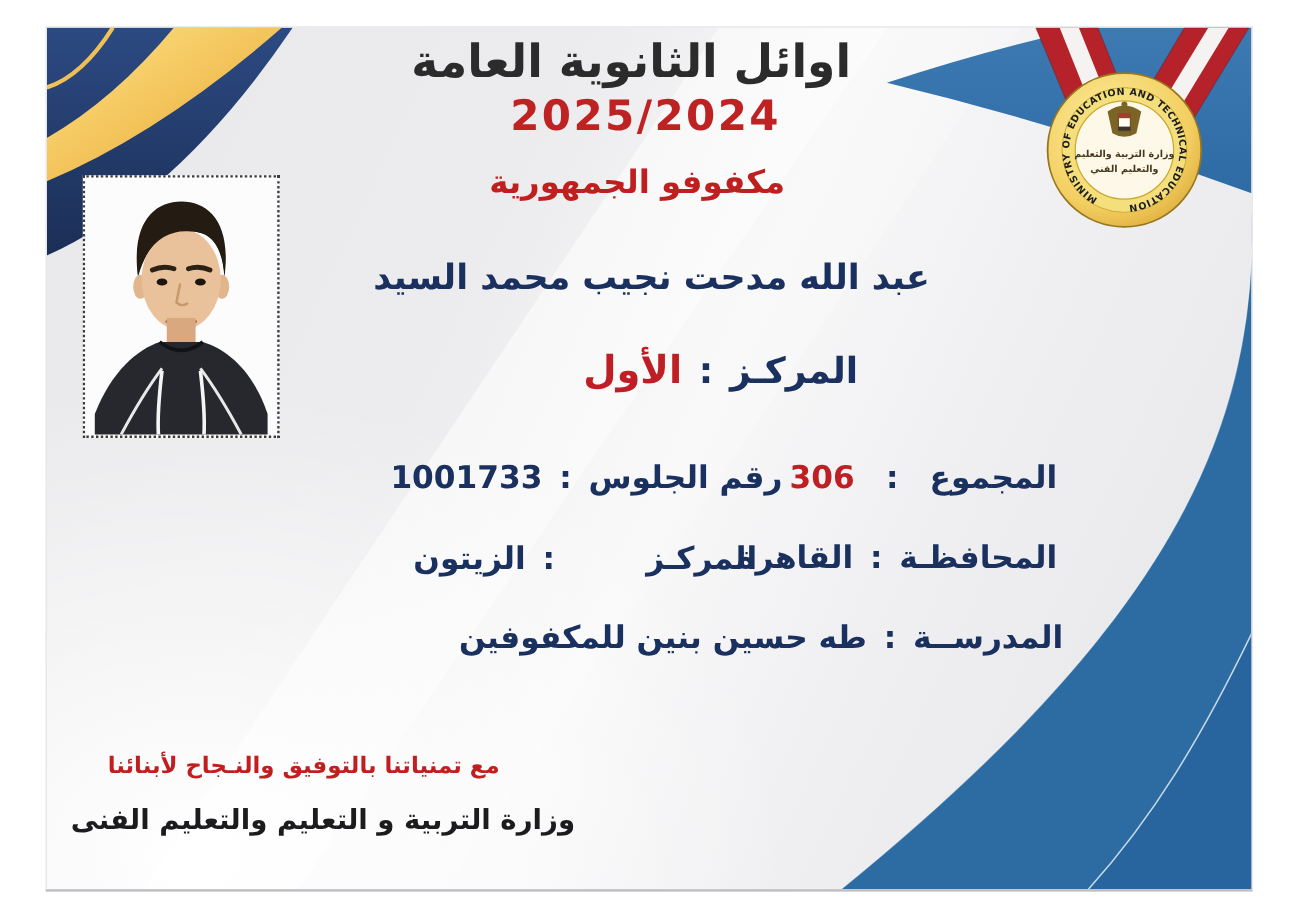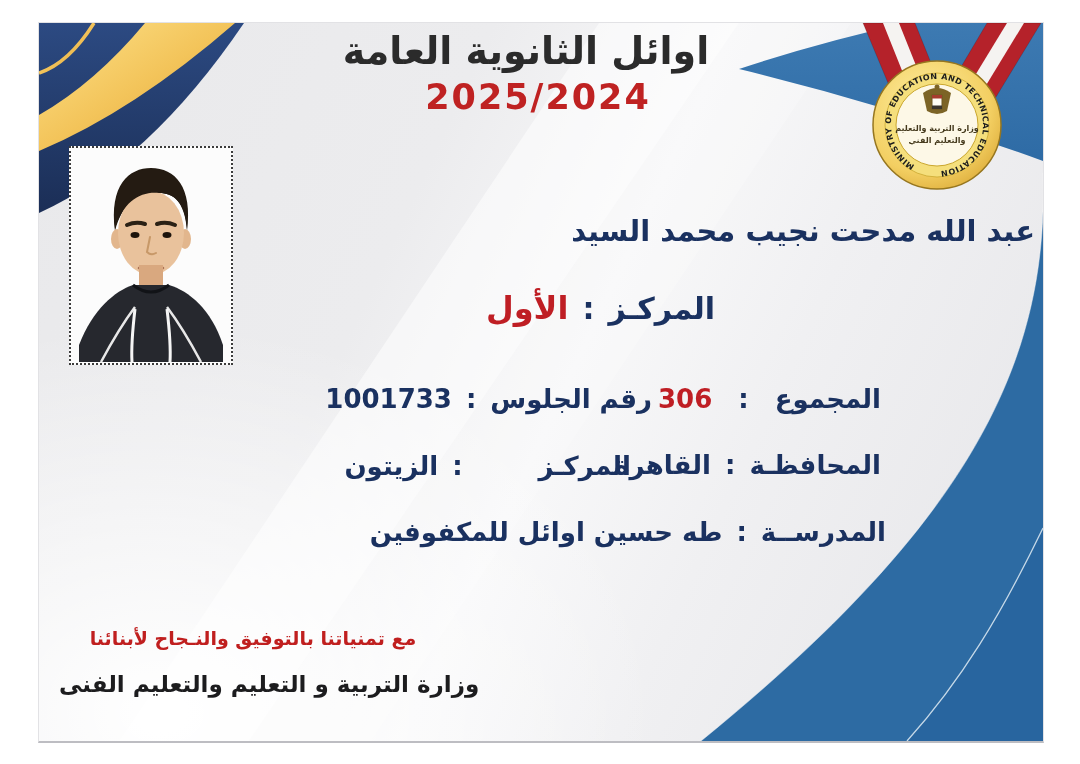--- a/index.html
+++ b/index.html
@@ -14,21 +14,21 @@
       linear-gradient(115deg,#e9e9eb 0%,#ececee 34%,#f8f8f9 52%,#f0f0f2 68%,#e5e5e8 100%);
     border:1px solid #e2e2e5;border-bottom:2px solid #bdbdc2;
     overflow:hidden;
   }
   .art{position:absolute;inset:0;width:100%;height:100%;}
   .txt{position:absolute;white-space:nowrap;font-weight:bold;padding-left:12px;}
   .center{text-align:center;}
   .title{top:6px;left:0;width:950px;font-size:38px;color:#2b2b2b;}
   .year{top:54px;left:12px;width:950px;font-size:35px;color:#bf2222;letter-spacing:2px;}
   .category{top:114px;left:0;width:960px;font-size:27px;color:#c01f1f;}
-  .name{top:191px;left:0;width:984px;font-size:29px;color:#1a3160;text-align:right;}
+  .name{top:191px;left:0;width:984px;font-size:29px;color:#1a3160;}
   .row{position:absolute;direction:rtl;display:flex;align-items:baseline;gap:14px;
        font-weight:bold;font-size:26px;color:#1a3160;white-space:nowrap;}
   .rank-row{top:266px;left:374px;width:340px;justify-content:center;font-size:30px;}
   .rank-row .value{font-size:32px;}
   .total-row{top:361px;right:162px;}
   .total-row .colon{margin-inline:12px;}
   .seat-row{top:361px;right:391px;}
   .gov-row{top:427px;right:162px;}
   .admin-row{top:428px;right:412px;}
   .admin-row .colon{margin-inline-start:62px;}
@@ -143,20 +143,21 @@
       <path d="M 30 213 C 45 185 55 170 64 158" stroke="#e8e8e8" stroke-width="2.5" fill="none"></path>
       <path d="M 130 213 C 115 185 105 170 96 158" stroke="#e8e8e8" stroke-width="2.5" fill="none"></path>
       <path d="M 64 160 C 62 177 60 196 61 213" stroke="#f5f5f5" stroke-width="3" fill="none"></path>
       <path d="M 96 160 C 98 177 100 196 99 213" stroke="#f5f5f5" stroke-width="3" fill="none"></path>
       <path d="M 62 136 Q 80 150 98 136" stroke="#111317" stroke-width="3" fill="none"></path>
     </svg>
   </div>
 
   <div class="txt title center">اوائل الثانوية العامة</div>
   <div class="txt year center">2025/2024</div>
+  <div class="txt category center">مكفوفو الجمهورية</div>
   <div class="txt name center">عبد الله مدحت نجيب محمد السيد</div>
 
   <div class="row rank-row">
     <span class="navy">المركـز</span>
     <span class="navy colon">:</span>
     <span class="red value">الأول</span>
   </div>
 
   <div class="row total-row">
     <span class="navy">المجموع</span>
@@ -176,18 +177,18 @@
   </div>
   <div class="row admin-row">
     <span class="navy">المركـز</span>
     <span class="navy colon">:</span>
     <span class="navy">الزيتون</span>
   </div>
 
   <div class="row school-row">
     <span class="navy">المدرســة</span>
     <span class="navy colon">:</span>
-    <span class="navy">طه حسين اوائل للمكفوفين</span>
+    <span class="navy">طه حسين بنين للمكفوفين</span>
   </div>
 
   <div class="txt wishes">مع تمنياتنا بالتوفيق والنـجاح لأبنائنا</div>
   <div class="txt ministry">وزارة التربية و التعليم والتعليم الفنى</div>
 </div>
 
 </body></html>

